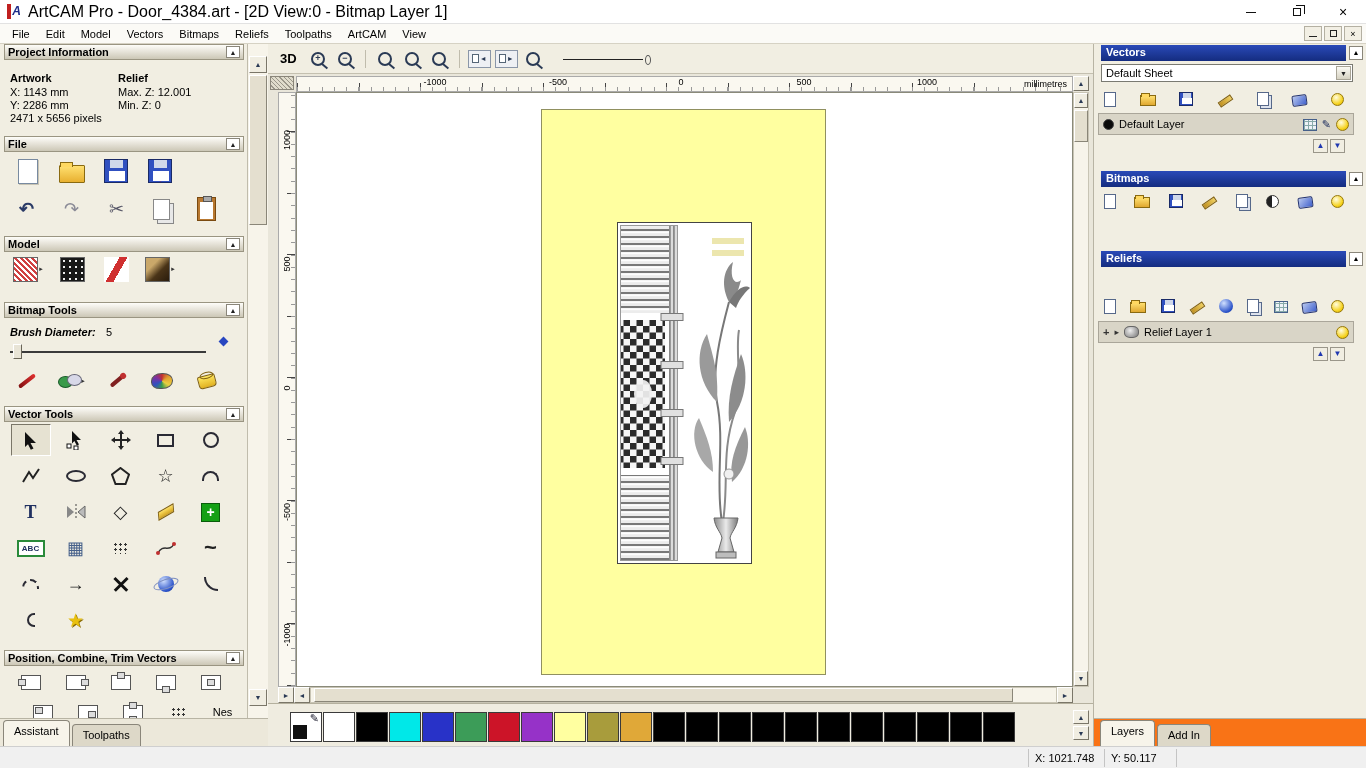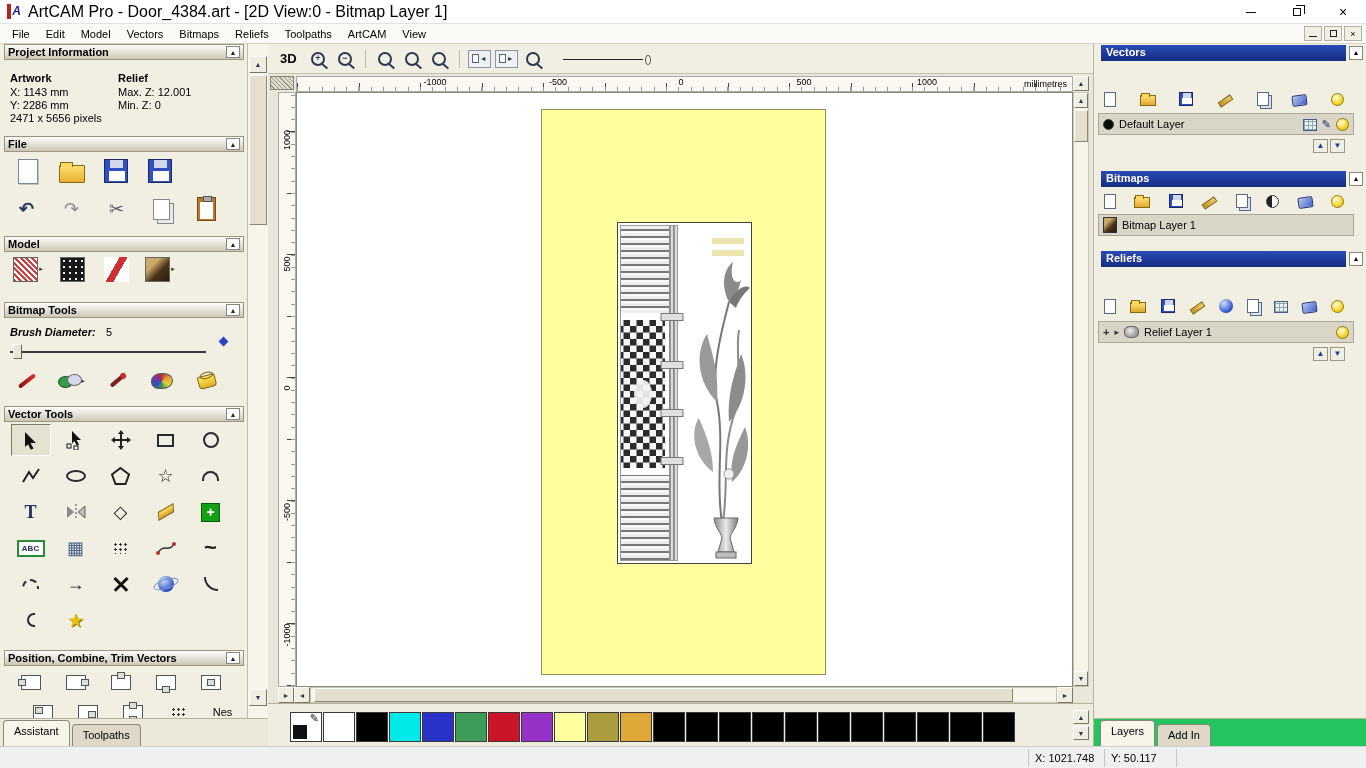--- a/index.html
+++ b/index.html
@@ -146,21 +146,21 @@
 .rp{position:absolute;left:1093px;top:44px;width:273px;height:702px;background:#f1eee2;border-left:1px solid #b8b4a4}
 .rph{position:absolute;left:7px;width:245px;height:16px;background:linear-gradient(#2a4ab8,#142c80);color:#fff;font-weight:bold;font-size:11px;line-height:15px;padding:0 5px}
 .rpc{position:absolute;left:255px;width:14px;height:14px;background:#fff;border:1px solid #8a867a;font-size:7px;line-height:12px;text-align:center}
 .dd{position:absolute;left:7px;width:252px;height:18px;background:#fff;border:1px solid #7a7a72;font-size:11px;line-height:16px;padding-left:4px}
 .dda{position:absolute;right:1px;top:1px;width:15px;height:14px;background:linear-gradient(#fbfaf4,#d6d2c2);border:1px solid #a8a496;font-size:7px;line-height:13px;text-align:center;color:#222}
 .irow{position:absolute;left:10px;width:240px;height:20px;display:flex;justify-content:space-between;align-items:center}
 .lrow{position:absolute;left:4px;width:256px;height:22px;background:#d9d5c7;border:1px solid #aaa69a;display:flex;align-items:center;gap:5px;padding:0 4px;font-size:11px}
 .lrow .sp{flex:1}
 .udwrap{position:absolute;left:219px;display:flex;gap:2px}
 .ud{width:15px;height:14px;background:#f1eee2;border:1px solid #9a968a;color:#2038b0;font-size:8px;line-height:12px;text-align:center}
-.tabs-right{position:absolute;left:0;top:674px;width:273px;height:28px;background:#22c55e;border-top:1px solid #b8b4a4;display:flex;align-items:flex-end;padding-left:6px}
+.tabs-right{position:absolute;left:0;top:674px;width:273px;height:28px;background:#f97316;border-top:1px solid #b8b4a4;display:flex;align-items:flex-end;padding-left:6px}
 
 .mi{display:inline-block;position:relative}
 .mi-page{width:12px;height:15px;background:#fff;border:1px solid #56688a}
 .mi-folder{width:16px;height:11px;background:linear-gradient(#ffe070,#e0a830);border:1px solid #8a6a10;margin-top:3px;position:relative}
 .mi-folder::before{content:"";position:absolute;left:0;top:-3px;width:7px;height:3px;background:#ffd860;border:1px solid #8a6a10;border-bottom:none}
 .mi-floppy{width:14px;height:14px;background:#3050c0;border:1px solid #1a2a66;position:relative}
 .mi-floppy::before{content:"";position:absolute;left:3px;top:0;width:8px;height:5px;background:#d0d8ea}
 .mi-floppy::after{content:"";position:absolute;left:2px;bottom:1px;width:10px;height:6px;background:#fff}
 .mi-brush{width:16px;height:14px;position:relative}
 .mi-brush::before{content:"";position:absolute;left:1px;top:6px;width:13px;height:4px;background:linear-gradient(90deg,#c09020,#f0d060);transform:rotate(-35deg);border:1px solid #806010}
@@ -692,20 +692,24 @@
       <div class="sbtn" style="left:805px;top:22px">
           <span>▼</span>
         </div>
     </div>
   </div>
 
   <div class="rp">
 
     <div class="rph" style="top:1px">Vectors</div>
     <div class="rpc" style="top:2px"><span>▲</span></div>
+    <div class="dd" style="top:20px">
+      <span>Default Sheet</span>
+      <span class="dda">▼</span>
+    </div>
     <div class="irow" style="top:45px">
       <span class="mi mi-page"></span>
       <span class="mi mi-folder"></span>
       <span class="mi mi-floppy"></span>
       <span class="mi mi-brush"></span>
       <span class="mi mi-sheet"></span>
       <span class="mi mi-delete"></span>
       <span class="mi mi-bulb"></span>
     </div>
     <div class="lrow" style="top:69px">
@@ -725,25 +729,20 @@
     <div class="rpc" style="top:128px"><span>▲</span></div>
     <div class="irow" style="top:147px">
       <span class="mi mi-page"></span>
       <span class="mi mi-folder"></span>
       <span class="mi mi-floppy"></span>
       <span class="mi mi-brush"></span>
       <span class="mi mi-sheet"></span>
       <span class="mi mi-contrast"></span>
       <span class="mi mi-delete"></span>
       <span class="mi mi-bulb"></span>
-    </div>
-    <div class="lrow" style="top:170px">
-      <span class="mi mi-mona"></span>
-      <span>Bitmap Layer 1</span>
-      <span class="sp"></span>
     </div>
 
     <div class="rph" style="top:207px">Reliefs</div>
     <div class="rpc" style="top:208px"><span>▲</span></div>
     <div class="irow" style="top:252px">
       <span class="mi mi-page"></span>
       <span class="mi mi-folder"></span>
       <span class="mi mi-floppy"></span>
       <span class="mi mi-brush"></span>
       <span class="mi mi-ball"></span>

